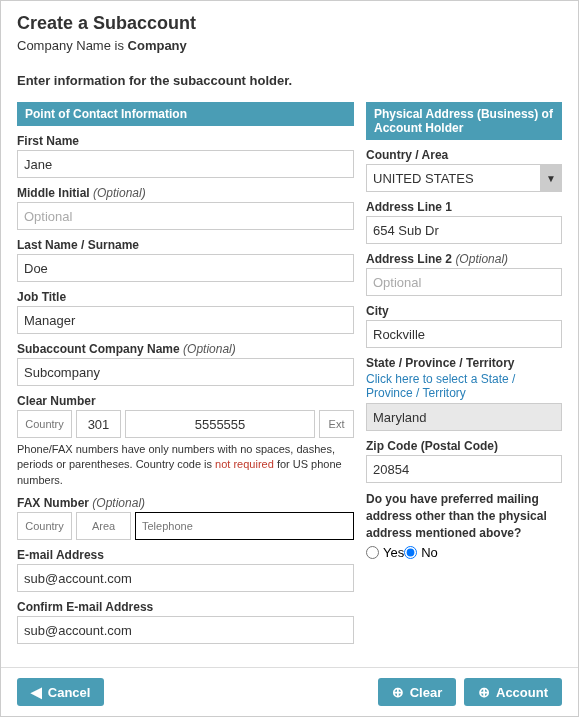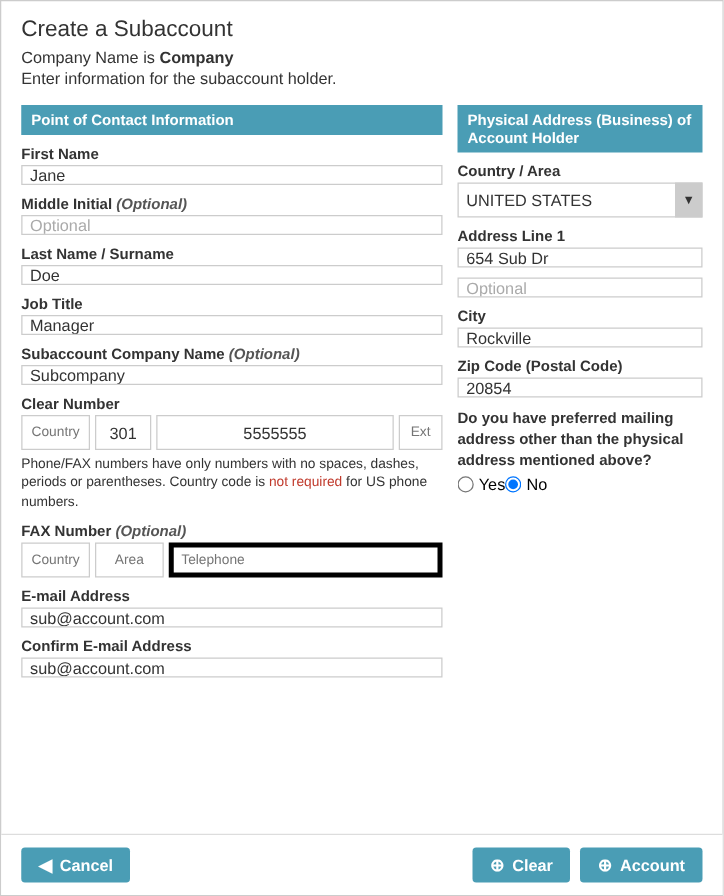--- a/index.html
+++ b/index.html
@@ -18,34 +18,35 @@
       background: #fff;
       border: 1px solid #ccc;
       display: flex;
       flex-direction: column;
     }
     .page-header {
       padding: 12px 16px 6px 16px;
     }
     .page-title {
       font-size: 18px;
-      font-weight: normal;
+      font-weight: bold;
       color: #333;
       margin-bottom: 4px;
     }
     .company-line {
       font-size: 13px;
       color: #333;
-      margin-bottom: 2px;
+      margin-bottom: 20px;
     }
     .company-line strong { font-weight: bold; }
     .subtitle {
       font-size: 13px;
       color: #333;
       margin-bottom: 8px;
+      font-weight: bold;
     }
     .form-body {
       flex: 1;
       display: flex;
       flex-direction: column;
       padding: 0 16px 8px 16px;
     }
     .columns {
       display: flex;
       gap: 12px;
@@ -65,31 +66,31 @@
       margin-bottom: 8px;
     }
     .field-label {
       font-size: 12px;
       color: #333;
       margin-bottom: 2px;
       font-weight: bold;
     }
     .field-label em {
       font-style: italic;
-      font-weight: bold;
+      font-weight: normal;
       color: #555;
     }
     .field-input {
       width: 100%;
       padding: 4px 6px;
       border: 1px solid #ccc;
       font-size: 13px;
       color: #333;
       background: #fff;
-      height: 16px;
+      height: 28px;
     }
     .field-input::placeholder {
       color: #aaa;
     }
     .phone-row {
       display: flex;
       gap: 4px;
     }
     .phone-country {
       width: 55px;
@@ -152,21 +153,21 @@
       padding: 4px 4px;
       border: 1px solid #ccc;
       font-size: 11px;
       color: #aaa;
       height: 28px;
       text-align: center;
     }
     .fax-tel {
       flex: 1;
       padding: 4px 6px;
-      border: 4px solid #000000;
+      border: 1px solid #000000;
       font-size: 11px;
       color: #aaa;
       height: 28px;
     }
     .select-wrapper {
       position: relative;
     }
     .select-field {
       width: 100%;
       padding: 4px 24px 4px 6px;
@@ -361,28 +362,36 @@
             <div class="select-arrow">▼</div>
           </div>
         </div>
 
         <div class="field-group">
           <div class="field-label">Address Line 1</div>
           <input class="field-input" type="text" value="654 Sub Dr" style="">
         </div>
 
         <div class="field-group">
+          <div class="field-label">
+            <span>Address Line 2</span> <em>(Optional)</em>
+          </div>
           <input class="field-input" type="text" placeholder="Optional" style="">
         </div>
 
         <div class="field-group">
           <div class="field-label">City</div>
           <input class="field-input" type="text" value="Rockville" style="">
         </div>
 
+        <div class="field-group">
+          <div class="field-label">State / Province / Territory</div>
+          <a class="state-link" href="#">Click here to select a State / Province / Territory</a>
+          <input class="state-value" type="text" readonly="" value="Maryland" style="">
+        </div>
 
         <div class="field-group">
           <div class="field-label">Zip Code (Postal Code)</div>
           <input class="field-input" type="text" value="20854" style="">
         </div>
 
         <div class="radio-group">
           <div class="radio-label">Do you have preferred mailing address other than the physical address mentioned above?</div>
           <div class="radio-options">
             <label class="radio-option">

